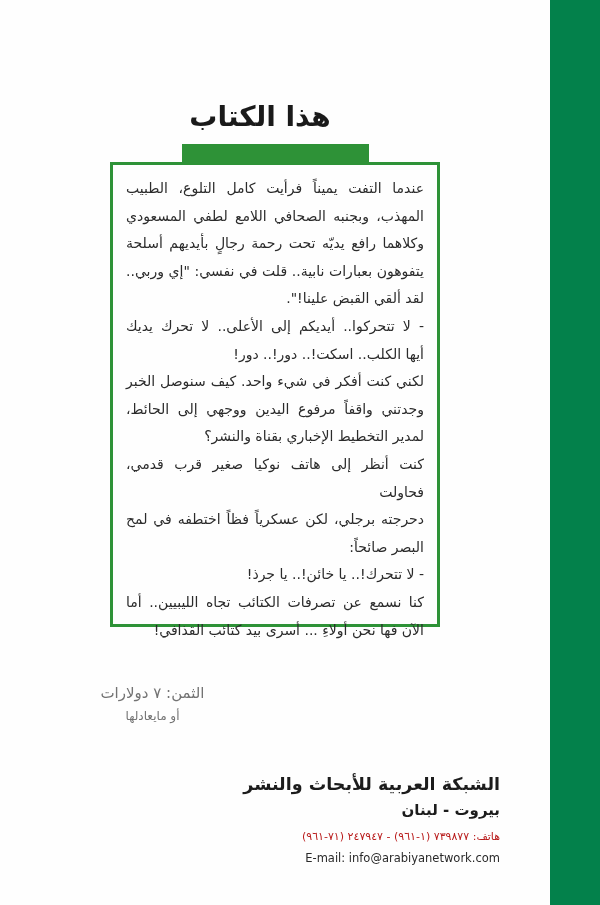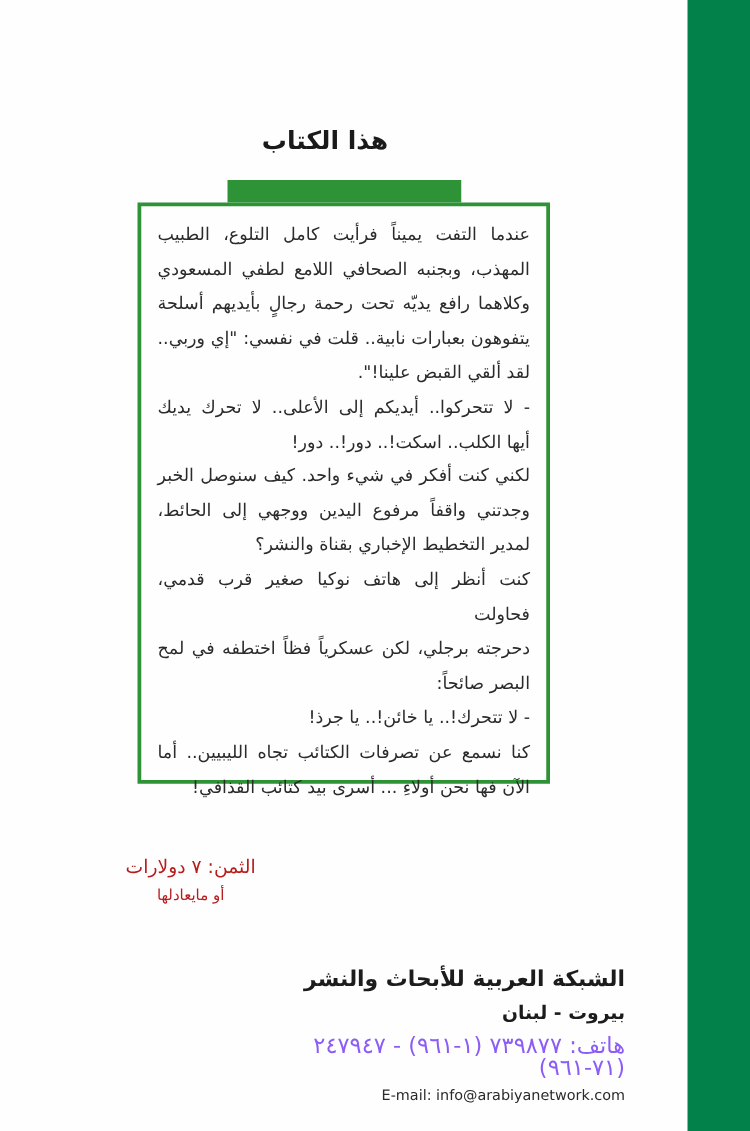--- a/index.html
+++ b/index.html
@@ -18,21 +18,21 @@
 
   .green-bar{
     position:absolute;top:0;right:0;
     width:50px;height:905px;
     background:var(--bar-green,#03814B);
   }
 
   .book-title{
     position:absolute;top:100px;left:95px;width:330px;
     text-align:center;
-    font-size:20px;font-weight:bold;color:#1a1a1a;
+    font-size:28px;font-weight:bold;color:#1a1a1a;
     direction:rtl;
     letter-spacing:0.5px;
   }
 
   .title-tab{
     position:absolute;top:144px;left:182px;
     width:187px;height:20px;
     background:var(--accent-green,#2E9237);
   }
 
@@ -55,32 +55,32 @@
     color:#2b2b2b;
   }
   .syn-line.end{
     text-align:right;
     text-align-last:right;
   }
 
   .price-block{
     position:absolute;top:682px;left:95px;width:115px;
     direction:rtl;text-align:center;
-    color:#b91c1c;
+    color:#737373;
   }
   .price-line1{font-size:15px;line-height:23px;}
   .price-line2{font-size:12px;line-height:23px;}
 
   .publisher-block{
     position:absolute;top:771px;left:180px;width:320px;
     text-align:right;direction:rtl;color:#1c1c1c;
   }
   .publisher-name{font-size:17.5px;font-weight:bold;line-height:26px;}
   .publisher-city{font-size:15px;font-weight:bold;line-height:22px;margin-top:2px;}
-  .publisher-phone{font-size:18px;line-height:18px;margin-top:7px;color:#8b5cf6;}
+  .publisher-phone{font-size:11px;line-height:18px;margin-top:7px;color:#b91c1c;}
   .publisher-email{font-size:11.5px;line-height:16px;margin-top:4px;direction:ltr;color:#2a2a2a;}
 </style>
 </head>
 <body>
 
 <div class="page">
 
   <div class="green-bar"></div>
 
   <div class="book-title">هذا الكتاب</div>

